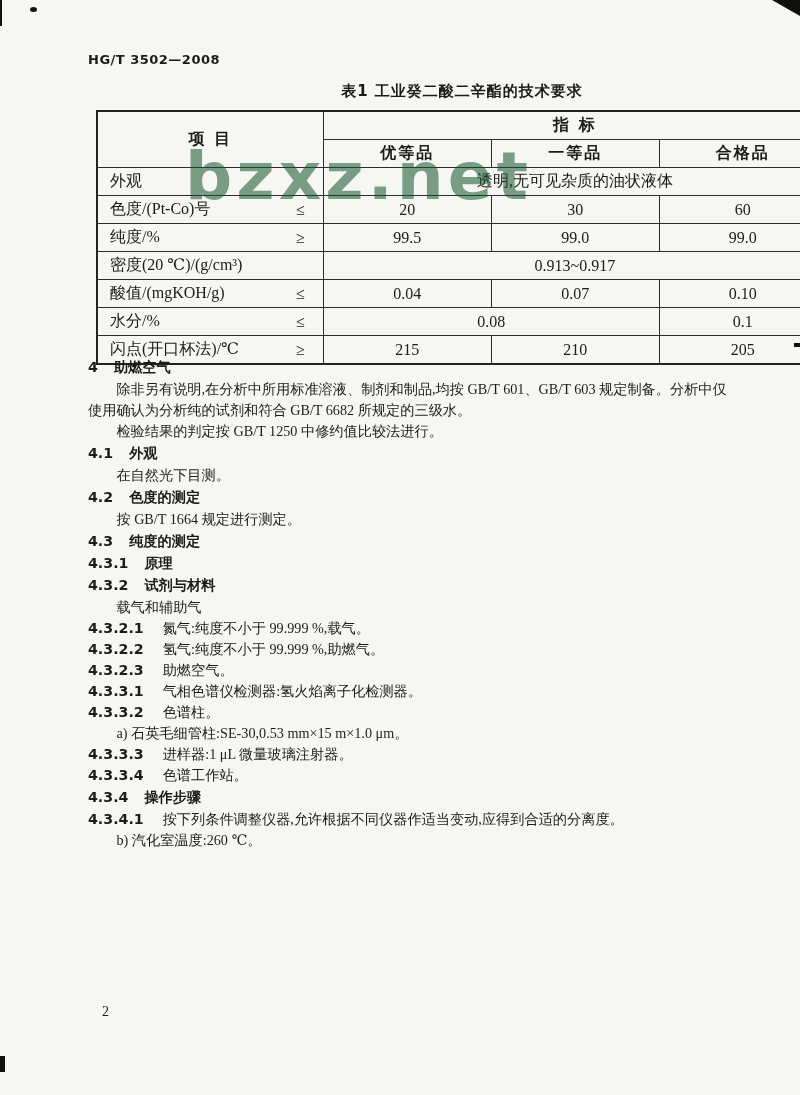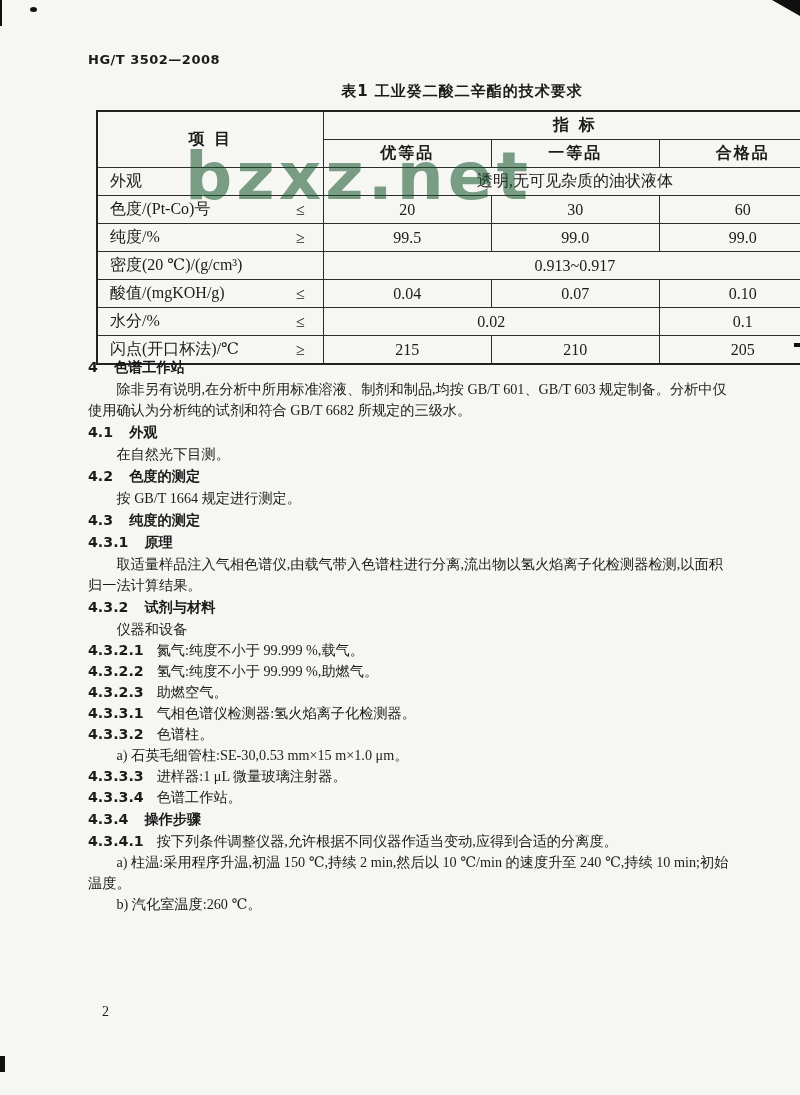--- a/index.html
+++ b/index.html
@@ -63,21 +63,21 @@
     font-size: 14.2px; line-height: 21px; z-index: 2;
   }
   .content p, .content div { margin: 0; }
   .heading {
     font-family: "DejaVu Sans", "Liberation Sans", sans-serif;
     font-weight: bold; margin: 1px 0 !important;
   }
   .heading .num { margin-right: 16px; }
   .clause .num {
     font-family: "DejaVu Sans", "Liberation Sans", sans-serif;
-    font-weight: bold; margin-right: 13px;
+    font-weight: bold; margin-right: 19px;
   }
   .para { text-indent: 2em; }
 
   .page-number { position: absolute; left: 102px; top: 1004px; font-size: 14px; }
 </style>
 </head>
 <body>
 
 <div class="artifact artifact-tr"></div>
 <div class="artifact artifact-dot"></div>
@@ -165,58 +165,57 @@
         <td>0.10</td>
       </tr>
 
       <tr>
         <td class="label-cell">
           <div class="label-flex">
             <span>水分/%</span>
             <span>≤</span>
           </div>
         </td>
-        <td colspan="2">0.02</td>
+        <td colspan="2">0.08</td>
         <td>0.1</td>
       </tr>
 
       <tr>
         <td class="label-cell">
           <div class="label-flex">
             <span>闪点(开口杯法)/℃</span>
             <span>≥</span>
           </div>
         </td>
         <td>215</td>
         <td>210</td>
         <td>205</td>
       </tr>
     </tbody>
   </table>
 </div>
 
 <div class="content">
-  <div class="heading"><span class="num">4</span><span>色谱工作站</span></div>
+  <div class="heading"><span class="num">4</span><span>助燃空气</span></div>
   <p class="para">除非另有说明,在分析中所用标准溶液、制剂和制品,均按 GB/T 601、GB/T 603 规定制备。分析中仅使用确认为分析纯的试剂和符合 GB/T 6682 所规定的三级水。</p>
+  <p class="para">检验结果的判定按 GB/T 1250 中修约值比较法进行。</p>
   <div class="heading"><span class="num">4.1</span><span>外观</span></div>
   <p class="para">在自然光下目测。</p>
   <div class="heading"><span class="num">4.2</span><span>色度的测定</span></div>
   <p class="para">按 GB/T 1664 规定进行测定。</p>
   <div class="heading"><span class="num">4.3</span><span>纯度的测定</span></div>
   <div class="heading"><span class="num">4.3.1</span><span>原理</span></div>
-  <p class="para">取适量样品注入气相色谱仪,由载气带入色谱柱进行分离,流出物以氢火焰离子化检测器检测,以面积归一法计算结果。</p>
   <div class="heading"><span class="num">4.3.2</span><span>试剂与材料</span></div>
-  <p class="para">仪器和设备</p>
+  <p class="para">载气和辅助气</p>
   <div class="clause"><span class="num">4.3.2.1</span><span>氮气:纯度不小于 99.999 %,载气。</span></div>
   <div class="clause"><span class="num">4.3.2.2</span><span>氢气:纯度不小于 99.999 %,助燃气。</span></div>
   <div class="clause"><span class="num">4.3.2.3</span><span>助燃空气。</span></div>
   <div class="clause"><span class="num">4.3.3.1</span><span>气相色谱仪检测器:氢火焰离子化检测器。</span></div>
   <div class="clause"><span class="num">4.3.3.2</span><span>色谱柱。</span></div>
   <p class="para">a)  石英毛细管柱:SE-30,0.53 mm×15 m×1.0 μm。</p>
   <div class="clause"><span class="num">4.3.3.3</span><span>进样器:1 μL 微量玻璃注射器。</span></div>
   <div class="clause"><span class="num">4.3.3.4</span><span>色谱工作站。</span></div>
   <div class="heading"><span class="num">4.3.4</span><span>操作步骤</span></div>
   <div class="clause"><span class="num">4.3.4.1</span><span>按下列条件调整仪器,允许根据不同仪器作适当变动,应得到合适的分离度。</span></div>
-  <p class="para">a)  柱温:采用程序升温,初温 150 ℃,持续 2 min,然后以 10 ℃/min 的速度升至 240 ℃,持续 10 min;初始温度。</p>
   <p class="para">b)  汽化室温度:260 ℃。</p>
 </div>
 
 <div class="page-number">2</div>
 
 </body></html>

